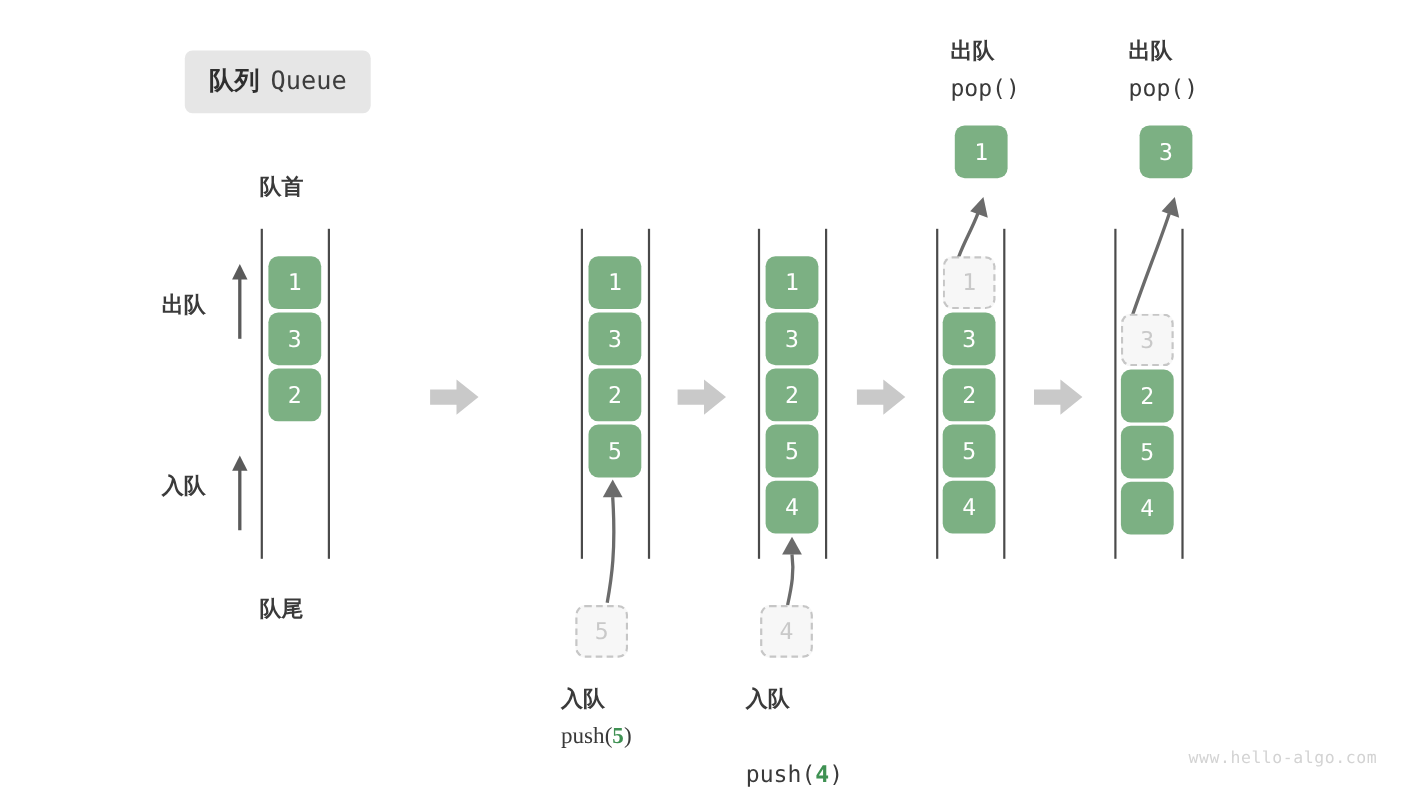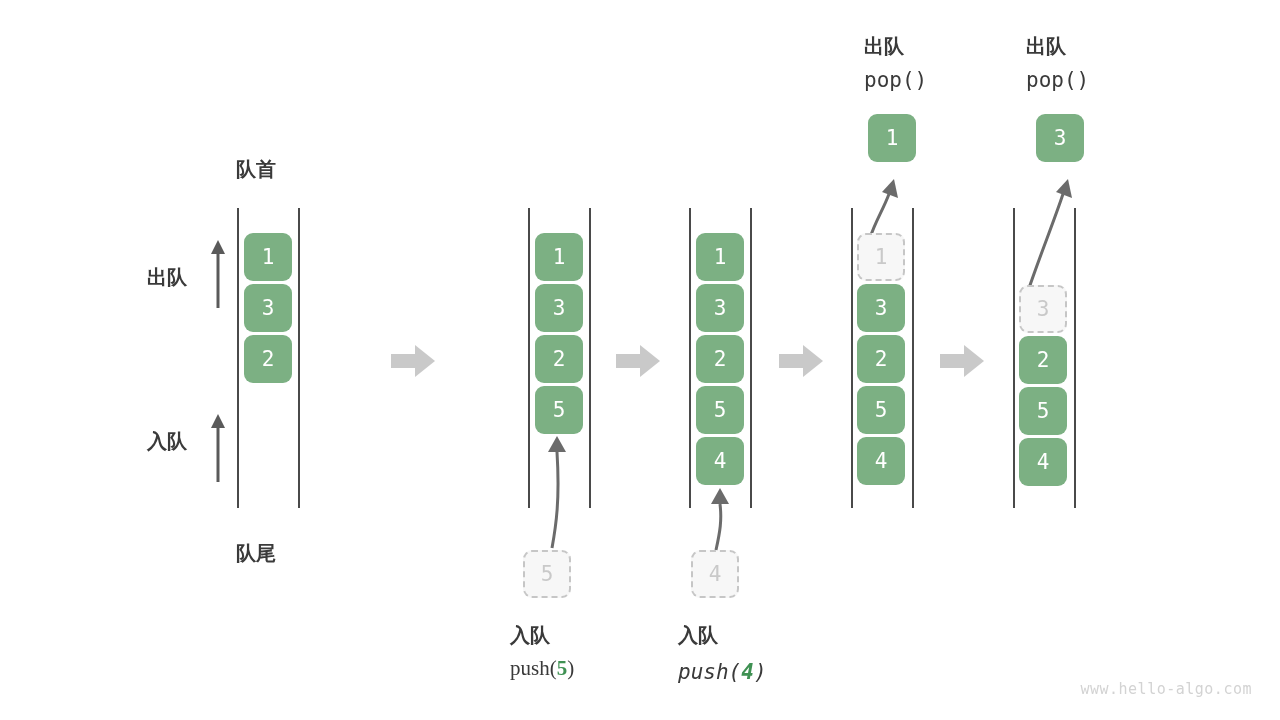--- a/index.html
+++ b/index.html
@@ -84,20 +84,24 @@
     font-family:"DejaVu Sans Mono","Liberation Mono",monospace;
     letter-spacing:0.5px;
   }
   svg{display:block;overflow:visible;}
 </style>
 </head>
 <body>
 
 <div id="canvas">
 
+  <div class="abs title-badge">
+    <span class="title-cn">队列</span>
+    <span class="title-en">Queue</span>
+  </div>
 
   <div class="abs cn-bold" style="left:236px;top:156px;">队首</div>
   <div class="abs cn-bold" style="left:236px;top:540px;">队尾</div>
 
   <div class="abs cn-bold" style="left:147px;top:264px;">出队</div>
   <div class="abs cn-bold" style="left:147px;top:428px;">入队</div>
 
   <svg class="abs" style="left:206px;top:238px;" width="24" height="72">
     <line x1="12" y1="70" x2="12" y2="12" stroke="#5a5a5a" stroke-width="3"></line>
     <polygon points="12,2 5,16 19,16" fill="#5a5a5a"></polygon>
@@ -157,21 +161,21 @@
   </div>
 
   <div class="abs cell ghost" style="left:691px;top:550px;">4</div>
 
   <svg class="abs" style="left:698px;top:482px;" width="60" height="70">
     <path d="M18,68 C22,50 24,38 22,22" stroke="#6b6b6b" stroke-width="3" fill="none"></path>
     <polygon points="22,6 13,22 31,22" fill="#6b6b6b"></polygon>
   </svg>
 
   <div class="abs cn-bold" style="left:678px;top:622px;">入队</div>
-  <div class="abs mono" style="left:678px;top:660px;font-style:italic;"><span>push(</span><span class="num">4</span><span>)</span></div>
+  <div class="abs mono" style="left:678px;top:692px;"><span>push(</span><span class="num">4</span><span>)</span></div>
 
   <svg class="abs step-arrow" style="left:779px;top:344px;" viewBox="0 0 44 34">
     <polygon points="0,10 24,10 24,1 44,17 24,33 24,24 0,24" fill="#c9c9c9"></polygon>
   </svg>
 
   <div class="abs cn-bold" style="left:864px;top:33px;">出队</div>
   <div class="abs mono" style="left:864px;top:68px;">pop()</div>
 
   <div class="abs cell" style="left:868px;top:114px;">1</div>
 

